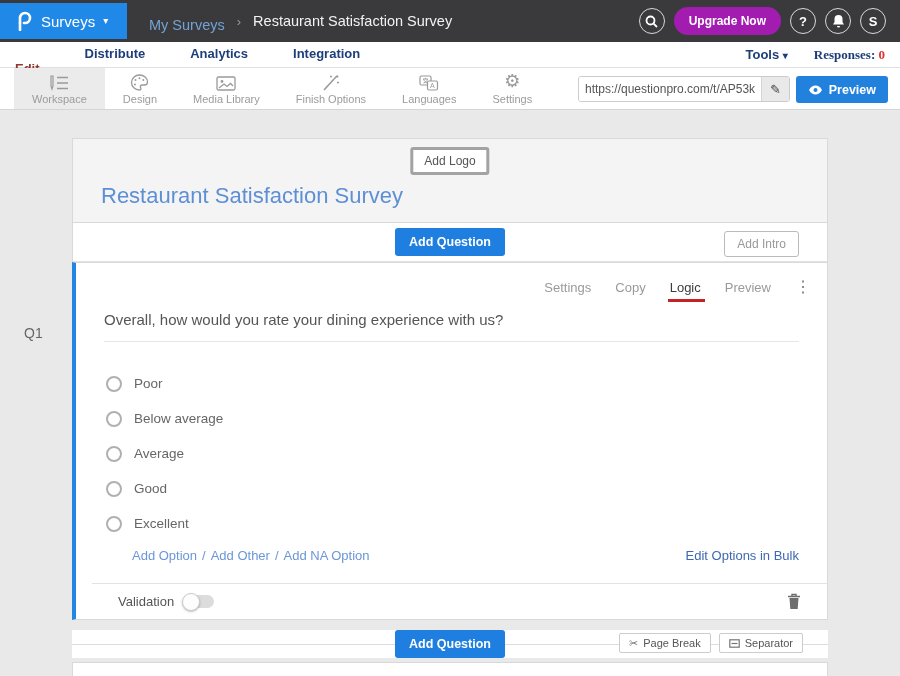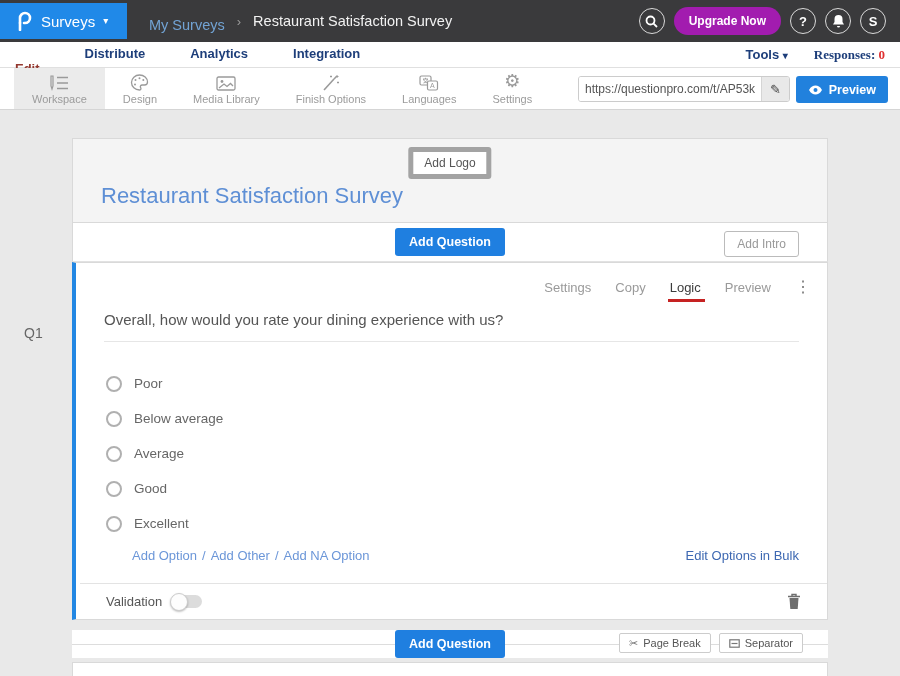--- a/index.html
+++ b/index.html
@@ -41,21 +41,21 @@
   .url-input { width:182px; border:none; outline:none; font-size:12px; color:#555; padding:0 6px; font-family:"Liberation Sans", sans-serif; }
   .url-edit { width:28px; background:#e9e9e9; border:none; border-left:1px solid #d5d5d5; color:#444; font-size:13px; cursor:pointer; }
   .preview-btn { position:absolute; right:12px; top:8px; height:27px; display:flex; align-items:center; gap:6px; background:#2181dd; color:#fff; border:none; border-radius:3px; font-size:12.5px; font-weight:bold; padding:0 12px; cursor:pointer; }
 
   
   .canvas { position:relative; height:608px; }
   .qnum { position:absolute; left:24px; top:215px; font-size:14px; color:#666; }
   .survey-wrap { width:756px; margin:0 auto; padding-top:28px; }
 
   .sec-logo { height:84px; background:#f4f4f4; border:1px solid #d9d9d9; border-bottom:none; position:relative; }
-  .add-logo-btn { position:absolute; left:50%; transform:translateX(-50%); top:8px; background:#fff; border:5px solid #a3a3a3; border-radius:3px; font-size:12px; color:#555; padding:4px 11px; cursor:pointer; }
+  .add-logo-btn { position:absolute; left:50%; transform:translateX(-50%); top:8px; background:#fff; border:3px solid #a3a3a3; border-radius:3px; font-size:12px; color:#555; padding:4px 11px; cursor:pointer; }
   .survey-title { position:absolute; left:28px; top:44px; font-size:22px; color:#5e8fd5; cursor:text; }
 
   .sec-addq { height:40px; background:#fff; border:1px solid #d9d9d9; border-bottom:1px solid #e2e2e2; position:relative; display:flex; align-items:center; justify-content:center; }
   .btn-primary { background:#1f7fe0; color:#fff; border:none; border-radius:3px; font-size:12.5px; font-weight:bold; padding:7px 14px; cursor:pointer; }
   .add-intro-btn { position:absolute; right:28px; top:8px; background:#fff; border:1px solid #bbb; border-radius:3px; color:#999; font-size:12px; padding:5px 12px; cursor:pointer; }
 
   .q-card { position:relative; height:358px; background:#fff; border:1px solid #d9d9d9; border-left:4px solid #2287e3; }
   .q-actions { position:absolute; top:16px; right:16px; display:flex; align-items:center; gap:24px; font-size:13px; color:#9a9a9a; }
   .q-actions .act { cursor:pointer; }
   .q-actions .act.logic { color:#3c3c3c; position:relative; }
@@ -64,21 +64,21 @@
   .q-text { margin:48px 28px 0 28px; font-size:15px; color:#555; cursor:text; }
   .q-underline { margin:13px 28px 0 28px; border-bottom:1px solid #e6e6e6; }
   .opt-list { margin:24px 0 0 30px; }
   .opt-row { display:flex; align-items:center; height:35px; cursor:pointer; }
   .radio { width:16px; height:16px; border:2px solid #b0b0b0; border-radius:50%; background:#fff; }
   .opt-label { margin-left:12px; font-size:13.5px; color:#666; }
   .opt-links { display:flex; align-items:center; margin:7px 28px 0 56px; font-size:13px; color:#6b96d8;justify-content:center; }
   .opt-links .lnk { cursor:pointer; }
   .opt-links .slash { margin:0 5px; }
   .bulk-link { margin-left:auto; color:#3d68b2; cursor:pointer; }
-  .validation-row { position:absolute; left:4px; right:0; bottom:0; height:36px; border-top:1px solid #e3e3e3; display:flex; align-items:center; padding:0 26px; }
+  .validation-row { position:absolute; left:16px; right:0; bottom:0; height:36px; border-top:1px solid #e3e3e3; display:flex; align-items:center; padding:0 26px; }
   .validation-label { font-size:13px; color:#555; }
   .toggle { position:relative; width:30px; height:13px; background:#dcdcdc; border-radius:7px; margin-left:10px; cursor:pointer; }
   .toggle .knob { position:absolute; left:-2px; top:-2.5px; width:18px; height:18px; background:#fdfdfd; border:1px solid #ccc; border-radius:50%; box-shadow:0 1px 2px rgba(0,0,0,.25); }
   .trash-btn { margin-left:auto; background:none; border:none; cursor:pointer; padding:0; line-height:0; }
 
   .footer-row { position:relative; height:28px; margin-top:10px; background:#fff; display:flex; align-items:center; justify-content:center; }
   .footer-line { position:absolute; left:0; right:0; top:50%; border-top:1px solid #ddd; }
   .footer-row .btn-primary { position:relative; z-index:1; }
   .footer-mini { position:absolute; right:25px; top:3px; display:flex; gap:8px; z-index:1; }
   .mini-btn { display:flex; align-items:center; gap:5px; background:#fff; border:1px solid #ccc; border-radius:2px; font-size:11px; color:#555; padding:3px 9px; cursor:pointer; }

